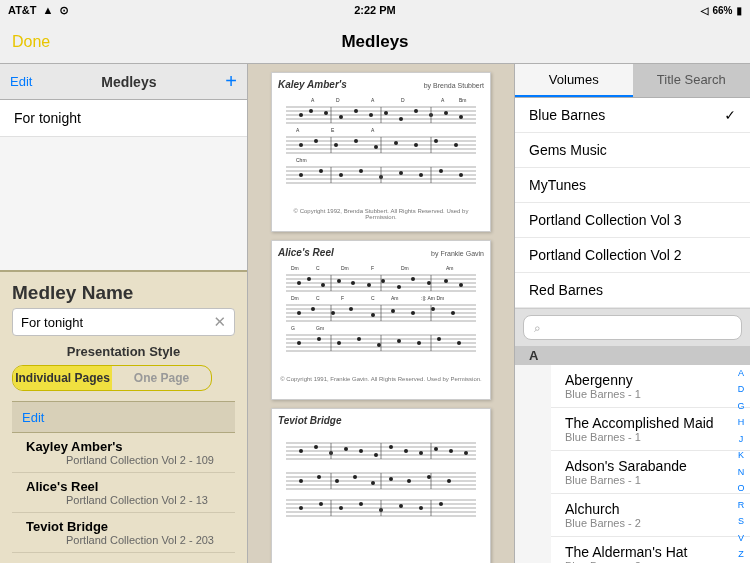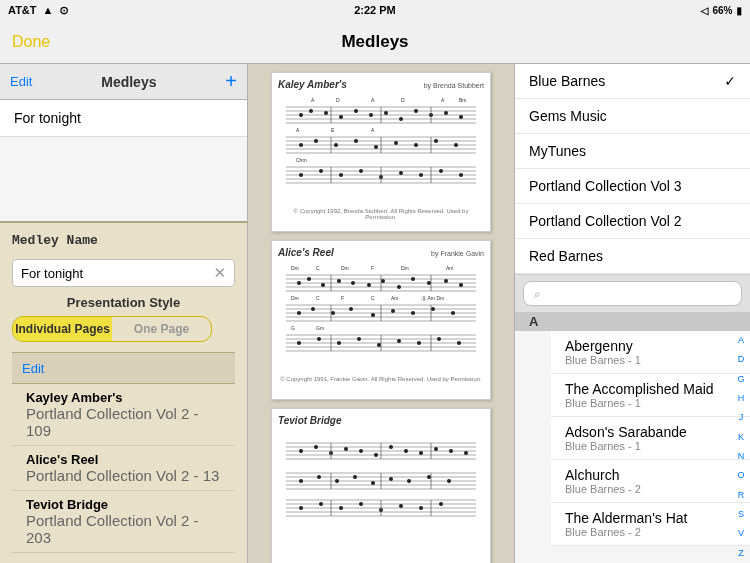--- a/index.html
+++ b/index.html
@@ -104,25 +104,24 @@
       background: white;
     }
 
     
     .detail-panel {
       background: #e8e0c8;
       border-top: 2px solid #b0a880;
       padding: 10px 12px;
     }
     .detail-label {
-      font-size: 13px;
+      font-size: 19px;
       font-weight: 700;
       color: #333;
-      margin-bottom: 11px;
-      font-family: Liberation Mono, monospace;
+      margin-bottom: 4px;
     }
     .detail-input-row {
       display: flex;
       align-items: center;
       background: white;
       border: 1px solid #c0c0c0;
       border-radius: 4px;
       padding: 4px 8px;
       margin-bottom: 8px;
     }
@@ -194,22 +193,23 @@
     .tunes-item {
       padding: 6px 14px;
       border-bottom: 1px solid #d0c8b0;
     }
     .tunes-item-name {
       font-size: 13px;
       font-weight: 600;
       color: #000;
     }
     .tunes-item-sub {
-      font-size: 15px;
+      font-size: 11px;
       color: #666;
+      margin-left: 40px;
     }
 
     
     .center-panel {
       flex: 1;
       background: #d8d0c0;
       overflow-y: auto;
       display: flex;
       flex-direction: column;
       align-items: center;
@@ -663,20 +663,24 @@
         <line x1="150" y1="45" x2="150" y2="61" stroke="#555" stroke-width="0.7"></line>
         <line x1="50" y1="72" x2="50" y2="88" stroke="#555" stroke-width="0.7"></line>
         <line x1="100" y1="72" x2="100" y2="88" stroke="#555" stroke-width="0.7"></line>
         <line x1="150" y1="72" x2="150" y2="88" stroke="#555" stroke-width="0.7"></line>
       </svg>
     </div>
 
   </div>
 
   <div class="right-panel">
+    <div class="tabs-bar">
+      <div class="tab active">Volumes</div>
+      <div class="tab inactive">Title Search</div>
+    </div>
 
     <div class="volume-list">
       <div class="volume-item selected">
         <span>Blue Barnes</span>
         <span class="volume-checkmark">✓</span>
       </div>
       <div class="volume-item">
         <span>Gems Music</span>
       </div>
       <div class="volume-item">

